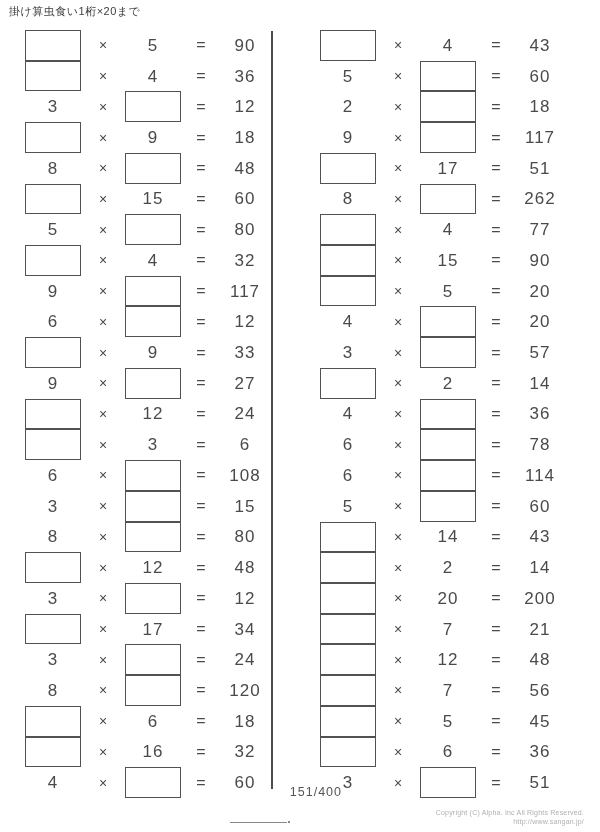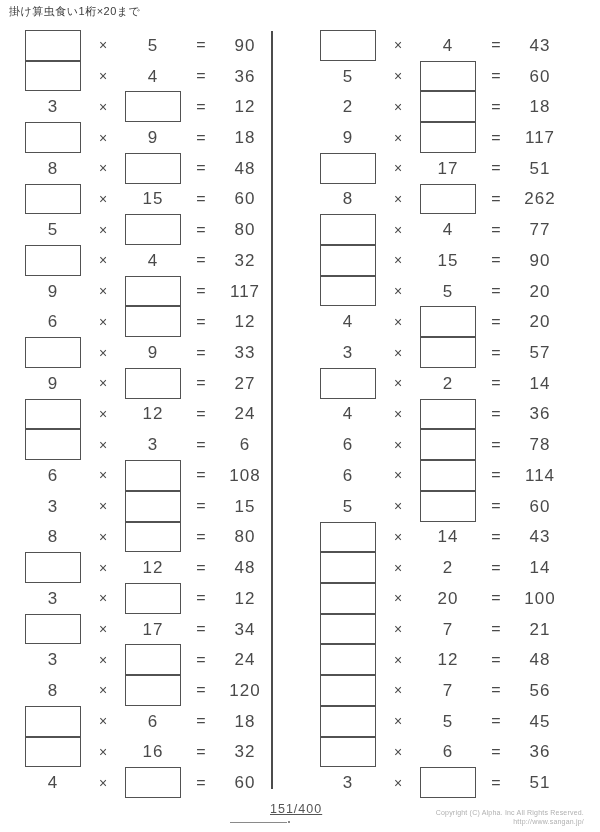--- a/index.html
+++ b/index.html
@@ -10,22 +10,22 @@
   .col-left{left:25px;}
   .col-right{left:320px;}
   .row{display:grid;grid-template-columns:56px 44px 56px 40px 48px;height:30.72px;align-items:center;}
   .cell{text-align:center;font-size:17px;letter-spacing:1px;line-height:1;color:#4a4a4a;}
   .op{font-size:14px;letter-spacing:0;}
   .eq{font-size:16px;letter-spacing:0;}
   .box{border:1.6px solid #525252;height:100%;box-sizing:border-box;background:#fff;}
   .divider{position:absolute;left:271px;top:31px;width:1.5px;height:758px;background:#4c4c4c;}
   .footer-rule{position:absolute;left:230px;top:822px;width:57px;height:1px;background:#8a8a8a;}
   .footer-rule::after{content:"";position:absolute;right:-3px;top:-1px;width:2px;height:2px;background:#8a8a8a;}
-  .page-num{position:absolute;top:802px;left:270px;width:72px;text-align:left;
-            font-size:12.5px;letter-spacing:1px;color:#555;text-decoration:underline;}
+  .page-num{position:absolute;top:785px;left:270px;width:72px;text-align:right;
+            font-size:12.5px;letter-spacing:1px;color:#555;}
   .copyright{position:absolute;top:808px;right:4px;text-align:right;font-size:7px;
              line-height:9px;color:#b0b0b0;letter-spacing:0.2px;}
 </style>
 </head>
 <body>
 
 <div class="page">
   <div class="title">掛け算虫食い1桁×20まで</div>
 
   <div class="col col-left">
@@ -331,21 +331,21 @@
     <div class="cell op">×</div>
     <div class="cell">2</div>
     <div class="cell eq">=</div>
     <div class="cell">14</div>
   </div>
       <div class="row">
     <div class="cell box"></div>
     <div class="cell op">×</div>
     <div class="cell">20</div>
     <div class="cell eq">=</div>
-    <div class="cell">100</div>
+    <div class="cell">200</div>
   </div>
       <div class="row">
     <div class="cell box"></div>
     <div class="cell op">×</div>
     <div class="cell">7</div>
     <div class="cell eq">=</div>
     <div class="cell">21</div>
   </div>
       <div class="row">
     <div class="cell box"></div>

